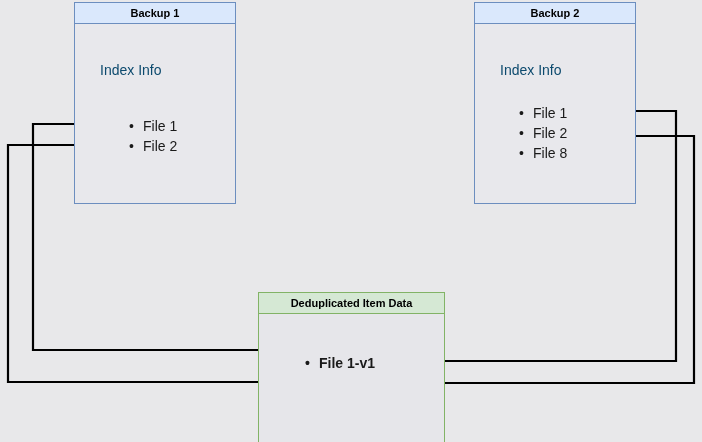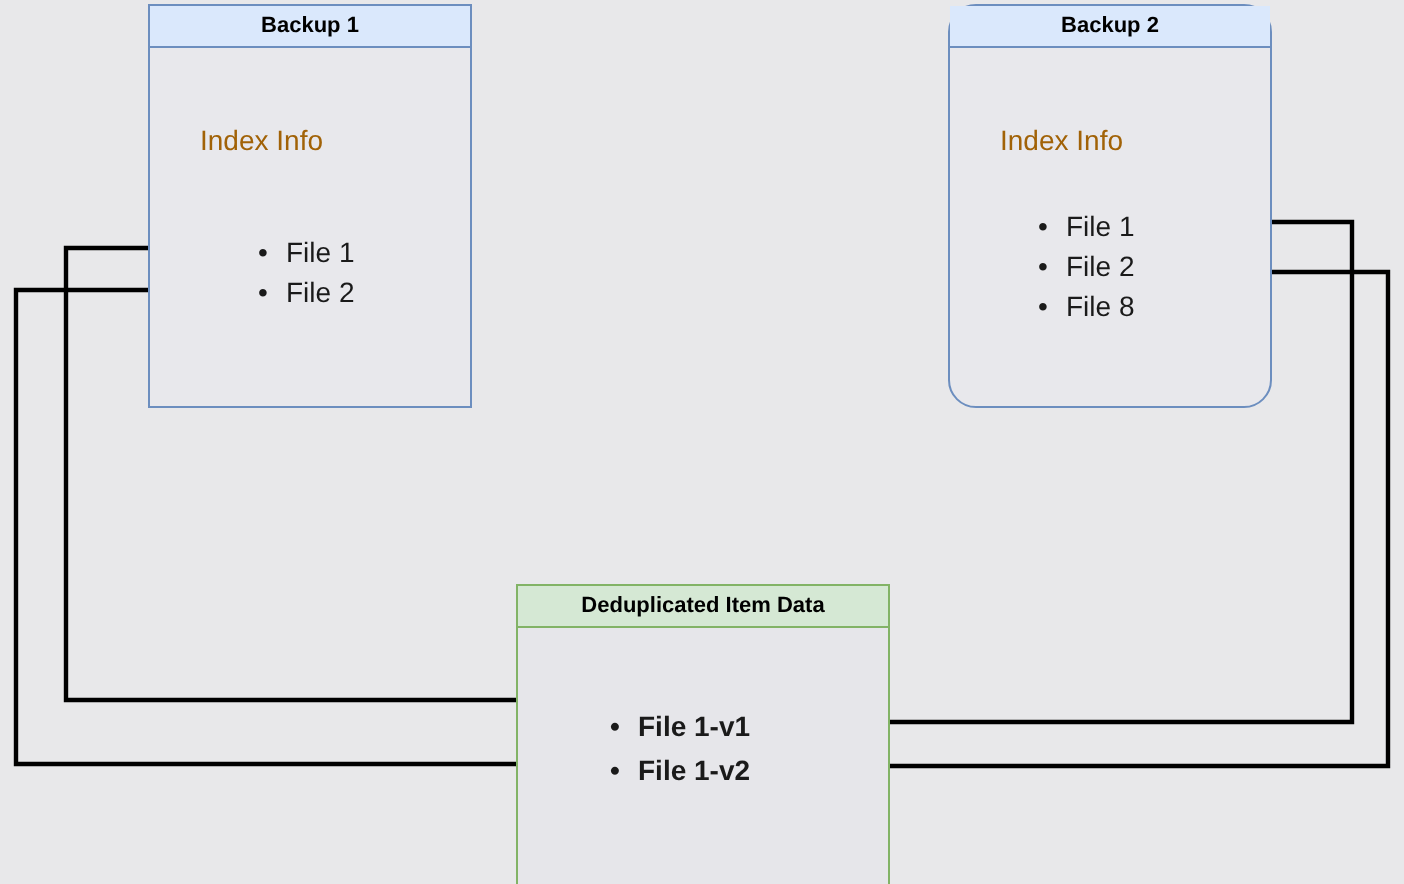--- a/index.html
+++ b/index.html
@@ -63,21 +63,21 @@
     background: #e6e6ea;
   }
   .box-green .box-header {
     background: #d5e8d4;
     border-bottom: 1px solid #82b366;
   }
   
   .index-label {
     position: absolute;
     font-size: 14px;
-    color: #a16207;
+    color: #0c4a6e;
     white-space: nowrap;
   }
   .file-list {
     position: absolute;
     margin: 0;
     padding: 0;
     list-style: none;
   }
   .file-list li {
     font-size: 14px;
@@ -135,35 +135,34 @@
     <div class="box-header">Backup 1</div>
     <div class="box-body" style="height:179px;">
       <div class="index-label" style="left:25px; top:38px;">Index Info</div>
       <ul class="file-list" style="left:54px; top:92px;">
         <li>File 1</li>
         <li>File 2</li>
       </ul>
     </div>
   </div>
 
-  <div class="box box-blue" style="left:474px; top:2px; width:162px; height:202px;border-radius:14px;">
+  <div class="box box-blue" style="left:474px; top:2px; width:162px; height:202px;">
     <div class="box-header">Backup 2</div>
     <div class="box-body" style="height:179px;">
       <div class="index-label" style="left:25px; top:38px;">Index Info</div>
       <ul class="file-list" style="left:44px; top:79px;">
         <li>File 1</li>
         <li>File 2</li>
         <li>File 8</li>
       </ul>
     </div>
   </div>
 
   <div class="box box-green" style="left:258px; top:280px; width:187px; height:162px;margin-top:12px;">
     <div class="box-header">Deduplicated Item Data</div>
     <div class="box-body" style="height:159px;font-weight:bold;">
       <ul class="file-list dedup-list" style="left:46px; top:38px;">
         <li>File 1-v1</li>
-        <li>File 1-v2</li>
       </ul>
     </div>
   </div>
 
 </div>
 
 </body></html>

